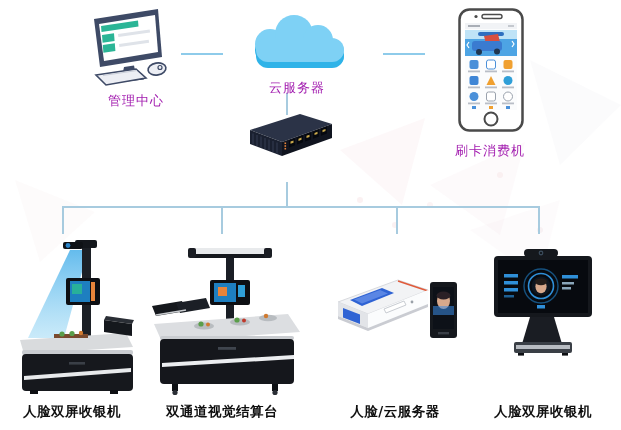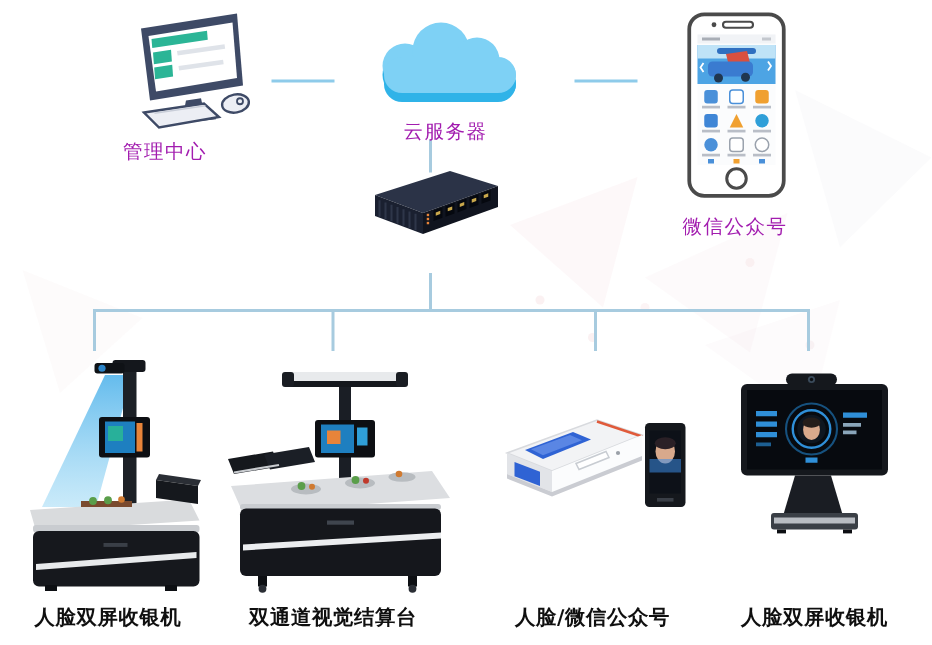--- a/index.html
+++ b/index.html
@@ -59,21 +59,21 @@
     <rect x="43" y="39" width="30" height="3" fill="#dfe3e9" transform="rotate(-8 43 39)"></rect>
     <polygon points="48,62 58,60.5 60,70 46,71.8" fill="#3e4a66"></polygon>
     <polygon points="40,71.5 66,68.5 68,74.5 42,77.5" fill="#3e4a66"></polygon>
     <polygon points="20,70 60,64 70,73 30,80" fill="#eceef4" stroke="#3e4a66" stroke-width="1.6"></polygon>
     <line x1="27" y1="70.5" x2="61" y2="65.5" stroke="#c8cdd8" stroke-width="1"></line>
     <g>
       <ellipse cx="81" cy="64" rx="9" ry="6" fill="#eceef4" stroke="#3e4a66" stroke-width="1.6" transform="rotate(-10 81 64)"></ellipse>
       <circle cx="84" cy="62.5" r="2" fill="none" stroke="#3e4a66" stroke-width="1.2"></circle>
     </g>
   </svg>
-  <div class="node-label" style="left:50px;top:92px;">管理中心</div>
+  <div class="node-label" style="left:76px;top:92px;">管理中心</div>
 
   <svg class="abs" style="left:240px;top:8px;" width="120" height="72" viewBox="0 0 120 72">
     <g fill="#2fb3e8" transform="translate(0,6)">
       <circle cx="30" cy="36" r="15"></circle>
         <circle cx="54" cy="26" r="19"></circle>
       <circle cx="78" cy="32" r="15"></circle>
         <circle cx="94" cy="42" r="10"></circle>
       <rect x="16" y="30" width="88" height="24" rx="12"></rect>
     </g>
     <g fill="#7ed1f5">
@@ -130,21 +130,21 @@
       <rect x="44" y="94.5" width="12" height="1.8" fill="#b9bec7"></rect>
     </g>
 
     <g>
       <circle cx="16" cy="99.5" r="0" fill="none"></circle>
       <rect x="14" y="98" width="4" height="3" fill="#4a90d9"></rect>
       <rect x="31" y="98" width="4" height="3" fill="#f0a030"></rect>
       <rect x="48" y="98" width="4" height="3" fill="#4a90d9"></rect>
     </g>
   </svg>
-  <div class="node-label" style="left:430px;top:142px;">微信公众号</div>
+  <div class="node-label" style="left:430px;top:142px;">刷卡消费机</div>
 
   <svg class="abs" style="left:244px;top:110px;" width="92" height="52" viewBox="0 0 92 52">
     <polygon points="6,20 56,4 88,14 38,32" fill="#2b3347"></polygon>
     <polygon points="6,20 38,32 38,46 6,34" fill="#1a2030"></polygon>
     <polygon points="38,32 88,14 88,28 38,46" fill="#10141f"></polygon>
 
     <g stroke="#2e3649" stroke-width="1.4">
       <line x1="9" y1="23.5" x2="9" y2="34.5"></line>
         <line x1="13" y1="25" x2="13" y2="36"></line>
       <line x1="17" y1="26.5" x2="17" y2="37.5"></line>
@@ -278,21 +278,21 @@
     <polygon points="6,40 36,52 96,28 96,31 36,55 6,43" fill="#caccd2"></polygon>
     <g>
       <rect x="98" y="6" width="27" height="56" rx="3" fill="#15181d"></rect>
       <rect x="101" y="11" width="21" height="42" fill="#0d1118"></rect>
       <ellipse cx="111.5" cy="25" rx="6.5" ry="8" fill="#d8a98c"></ellipse>
       <ellipse cx="111.5" cy="19.5" rx="7" ry="4" fill="#2a2026"></ellipse>
       <rect x="101" y="30" width="21" height="9" fill="#3c8ce6" opacity="0.55"></rect>
       <rect x="106" y="56" width="11" height="2.4" fill="#3a3f47"></rect>
     </g>
   </svg>
-  <div class="device-label" style="left:325px;top:403px;">人脸/微信公众号</div>
+  <div class="device-label" style="left:325px;top:403px;">人脸/云服务器</div>
 
   <svg class="abs" style="left:488px;top:247px;" width="112" height="110" viewBox="0 0 112 110">
     <rect x="36" y="2" width="34" height="8" rx="4" fill="#15181d"></rect>
     <circle cx="53" cy="6" r="2.4" fill="#3a4a5a"></circle>
       <circle cx="53" cy="6" r="1.1" fill="#0b0e12"></circle>
     <rect x="6" y="9" width="98" height="61" rx="4" fill="#15181d"></rect>
     <rect x="10" y="13" width="90" height="53" fill="#070a0f"></rect>
     <g>
       <rect x="16" y="27" width="14" height="3.5" fill="#2f8fd8"></rect>
       <rect x="16" y="34" width="14" height="3.5" fill="#2f8fd8"></rect>

